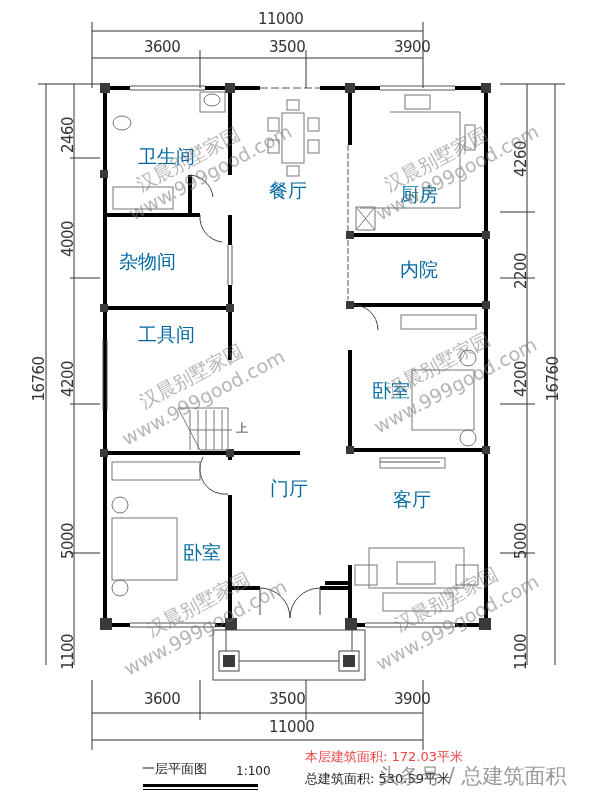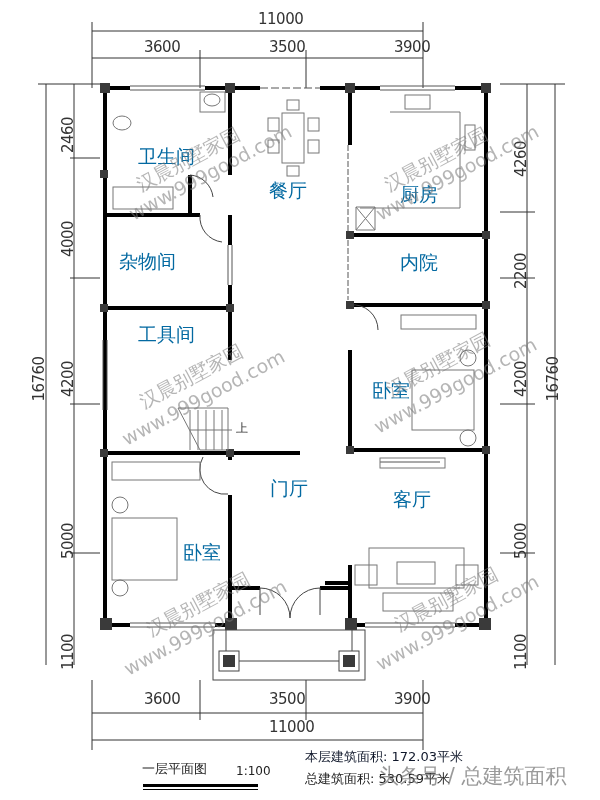--- a/index.html
+++ b/index.html
@@ -8,21 +8,21 @@
   #plan { position:absolute; left:0; top:0; width:600px; height:800px; }
   .lbl { position:absolute; font-family:Liberation Serif, serif; color:#0369a1; font-size:19px; white-space:nowrap; }
   .dim { position:absolute; font-family:"DejaVu Sans", sans-serif; color:#333; font-size:15px; white-space:nowrap; letter-spacing:-0.5px; }
   .vdim { transform:rotate(-90deg); transform-origin:center center; }
   .wm { position:absolute; color:rgba(120,120,120,0.55); font-size:19px; white-space:nowrap;
         transform:rotate(-28deg); transform-origin:left top; font-family:"DejaVu Sans", sans-serif; }
   .title { position:absolute; left:142px; top:760px; font-size:13px; color:#222; }
   .scale { position:absolute; left:236px; top:764px; font-size:12px; color:#222; }
   .ul1 { position:absolute; left:143px; top:784px; width:115px; height:3px; background:#000; }
   .ul2 { position:absolute; left:143px; top:789px; width:115px; height:1px; background:#000; }
-  .area1 { position:absolute; left:305px; top:748px; font-size:13px; color:#0f172a; }
+  .area1 { position:absolute; left:305px; top:748px; font-size:13px; color:#ef4444; }
   .area2 { position:absolute; left:305px; top:770px; font-size:13px; color:#222; }
   .wm2 { position:absolute; left:378px; top:762px; font-size:21px; color:rgba(110,110,110,0.7); }
 </style>
 </head>
 <body>
 
 <svg id="plan" viewBox="0 0 600 800" xmlns="http://www.w3.org/2000/svg">
 
   <g stroke="#333" stroke-width="1" fill="none">
     <line x1="92" y1="31" x2="423" y2="31"></line>
@@ -230,21 +230,21 @@
 <div class="dim vdim" style="left:503px;top:370px;">4200</div>
 <div class="dim vdim" style="left:530px;top:370px;">16760</div>
 <div class="dim vdim" style="left:503px;top:532px;">5000</div>
 <div class="dim vdim" style="left:503px;top:643px;">1100</div>
 
 <div class="lbl" style="left:138px;top:144px;">卫生间</div>
 <div class="lbl" style="left:119px;top:249px;">杂物间</div>
 <div class="lbl" style="left:138px;top:322px;">工具间</div>
 <div class="lbl" style="left:269px;top:178px;">餐厅</div>
 <div class="lbl" style="left:400px;top:150px;margin-top:32px;">厨房</div>
-<div class="lbl" style="left:400px;top:250px;">内院</div>
+<div class="lbl" style="left:400px;top:257px;">内院</div>
 <div class="lbl" style="left:372px;top:378px;">卧室</div>
 <div class="lbl" style="left:183px;top:540px;">卧室</div>
 <div class="lbl" style="left:270px;top:476px;">门厅</div>
 <div class="lbl" style="left:393px;top:487px;">客厅</div>
 <div class="dim" style="left:236px;top:420px;font-size:12px;">上</div>
 
 <div class="wm" style="left:132px;top:175px;">汉晨别墅家园</div>
 <div class="wm" style="left:125px;top:205px;">www.999good.com</div>
 <div class="wm" style="left:380px;top:175px;">汉晨别墅家园</div>
 <div class="wm" style="left:372px;top:205px;">www.999good.com</div>

